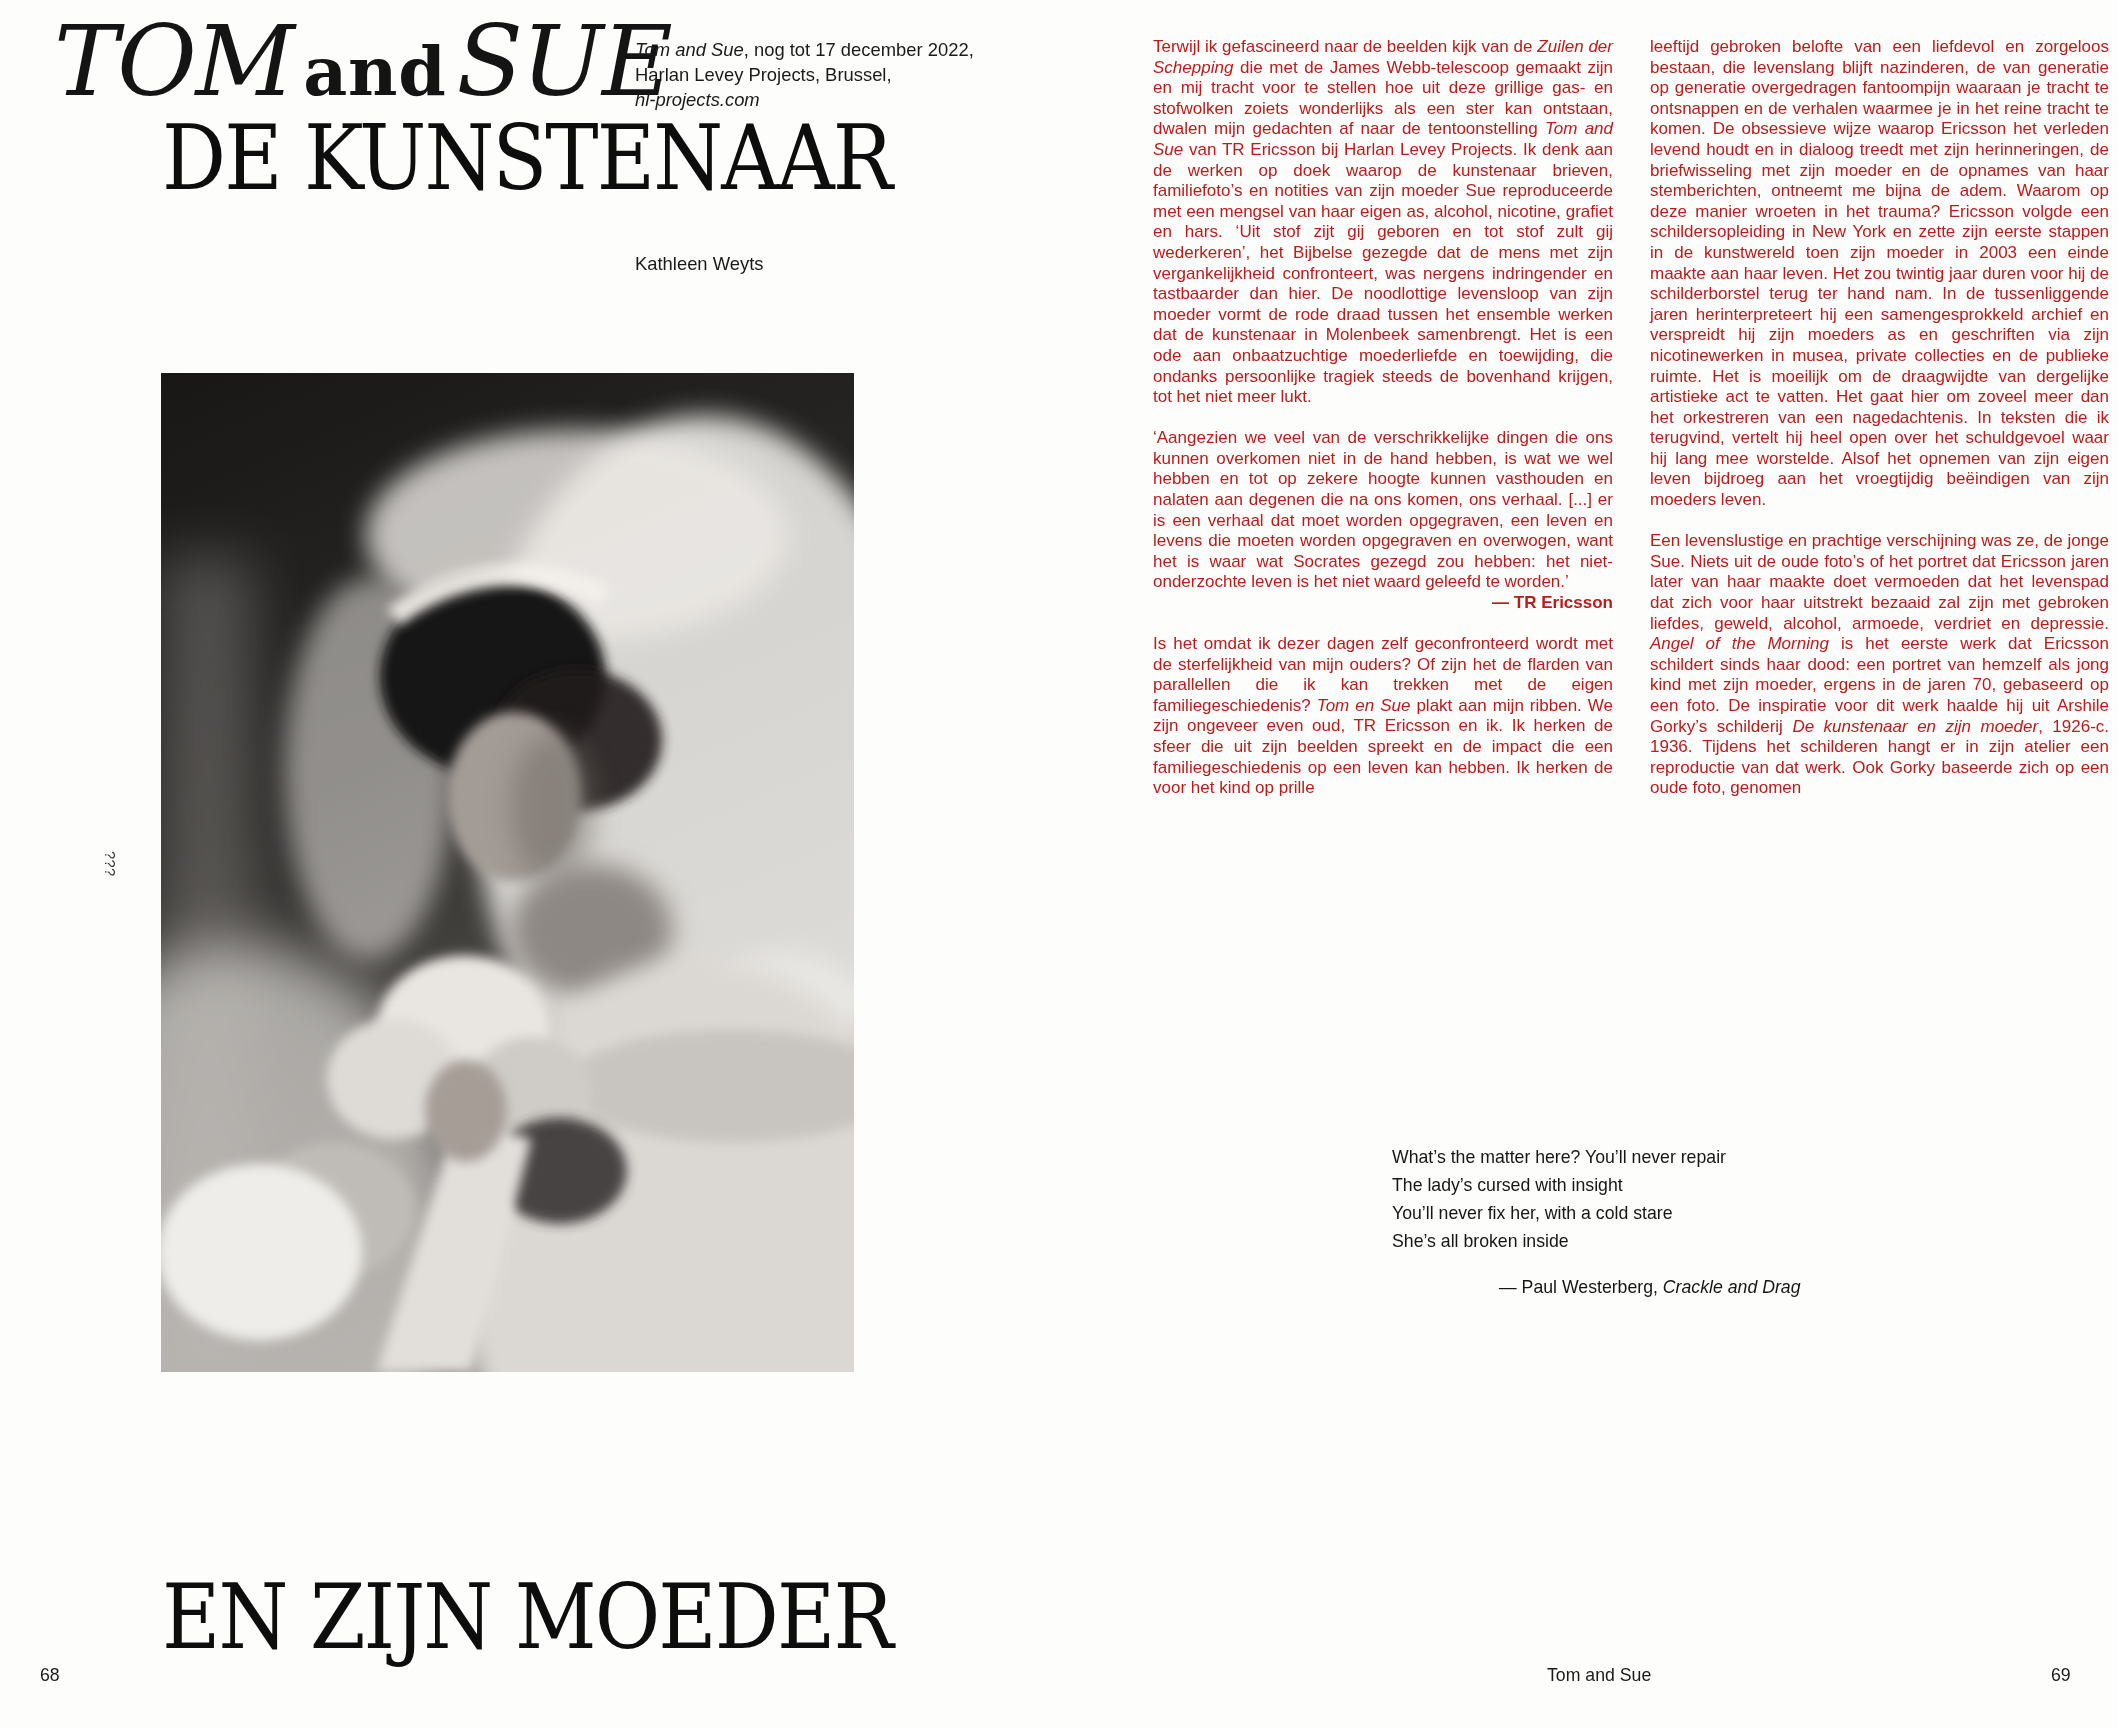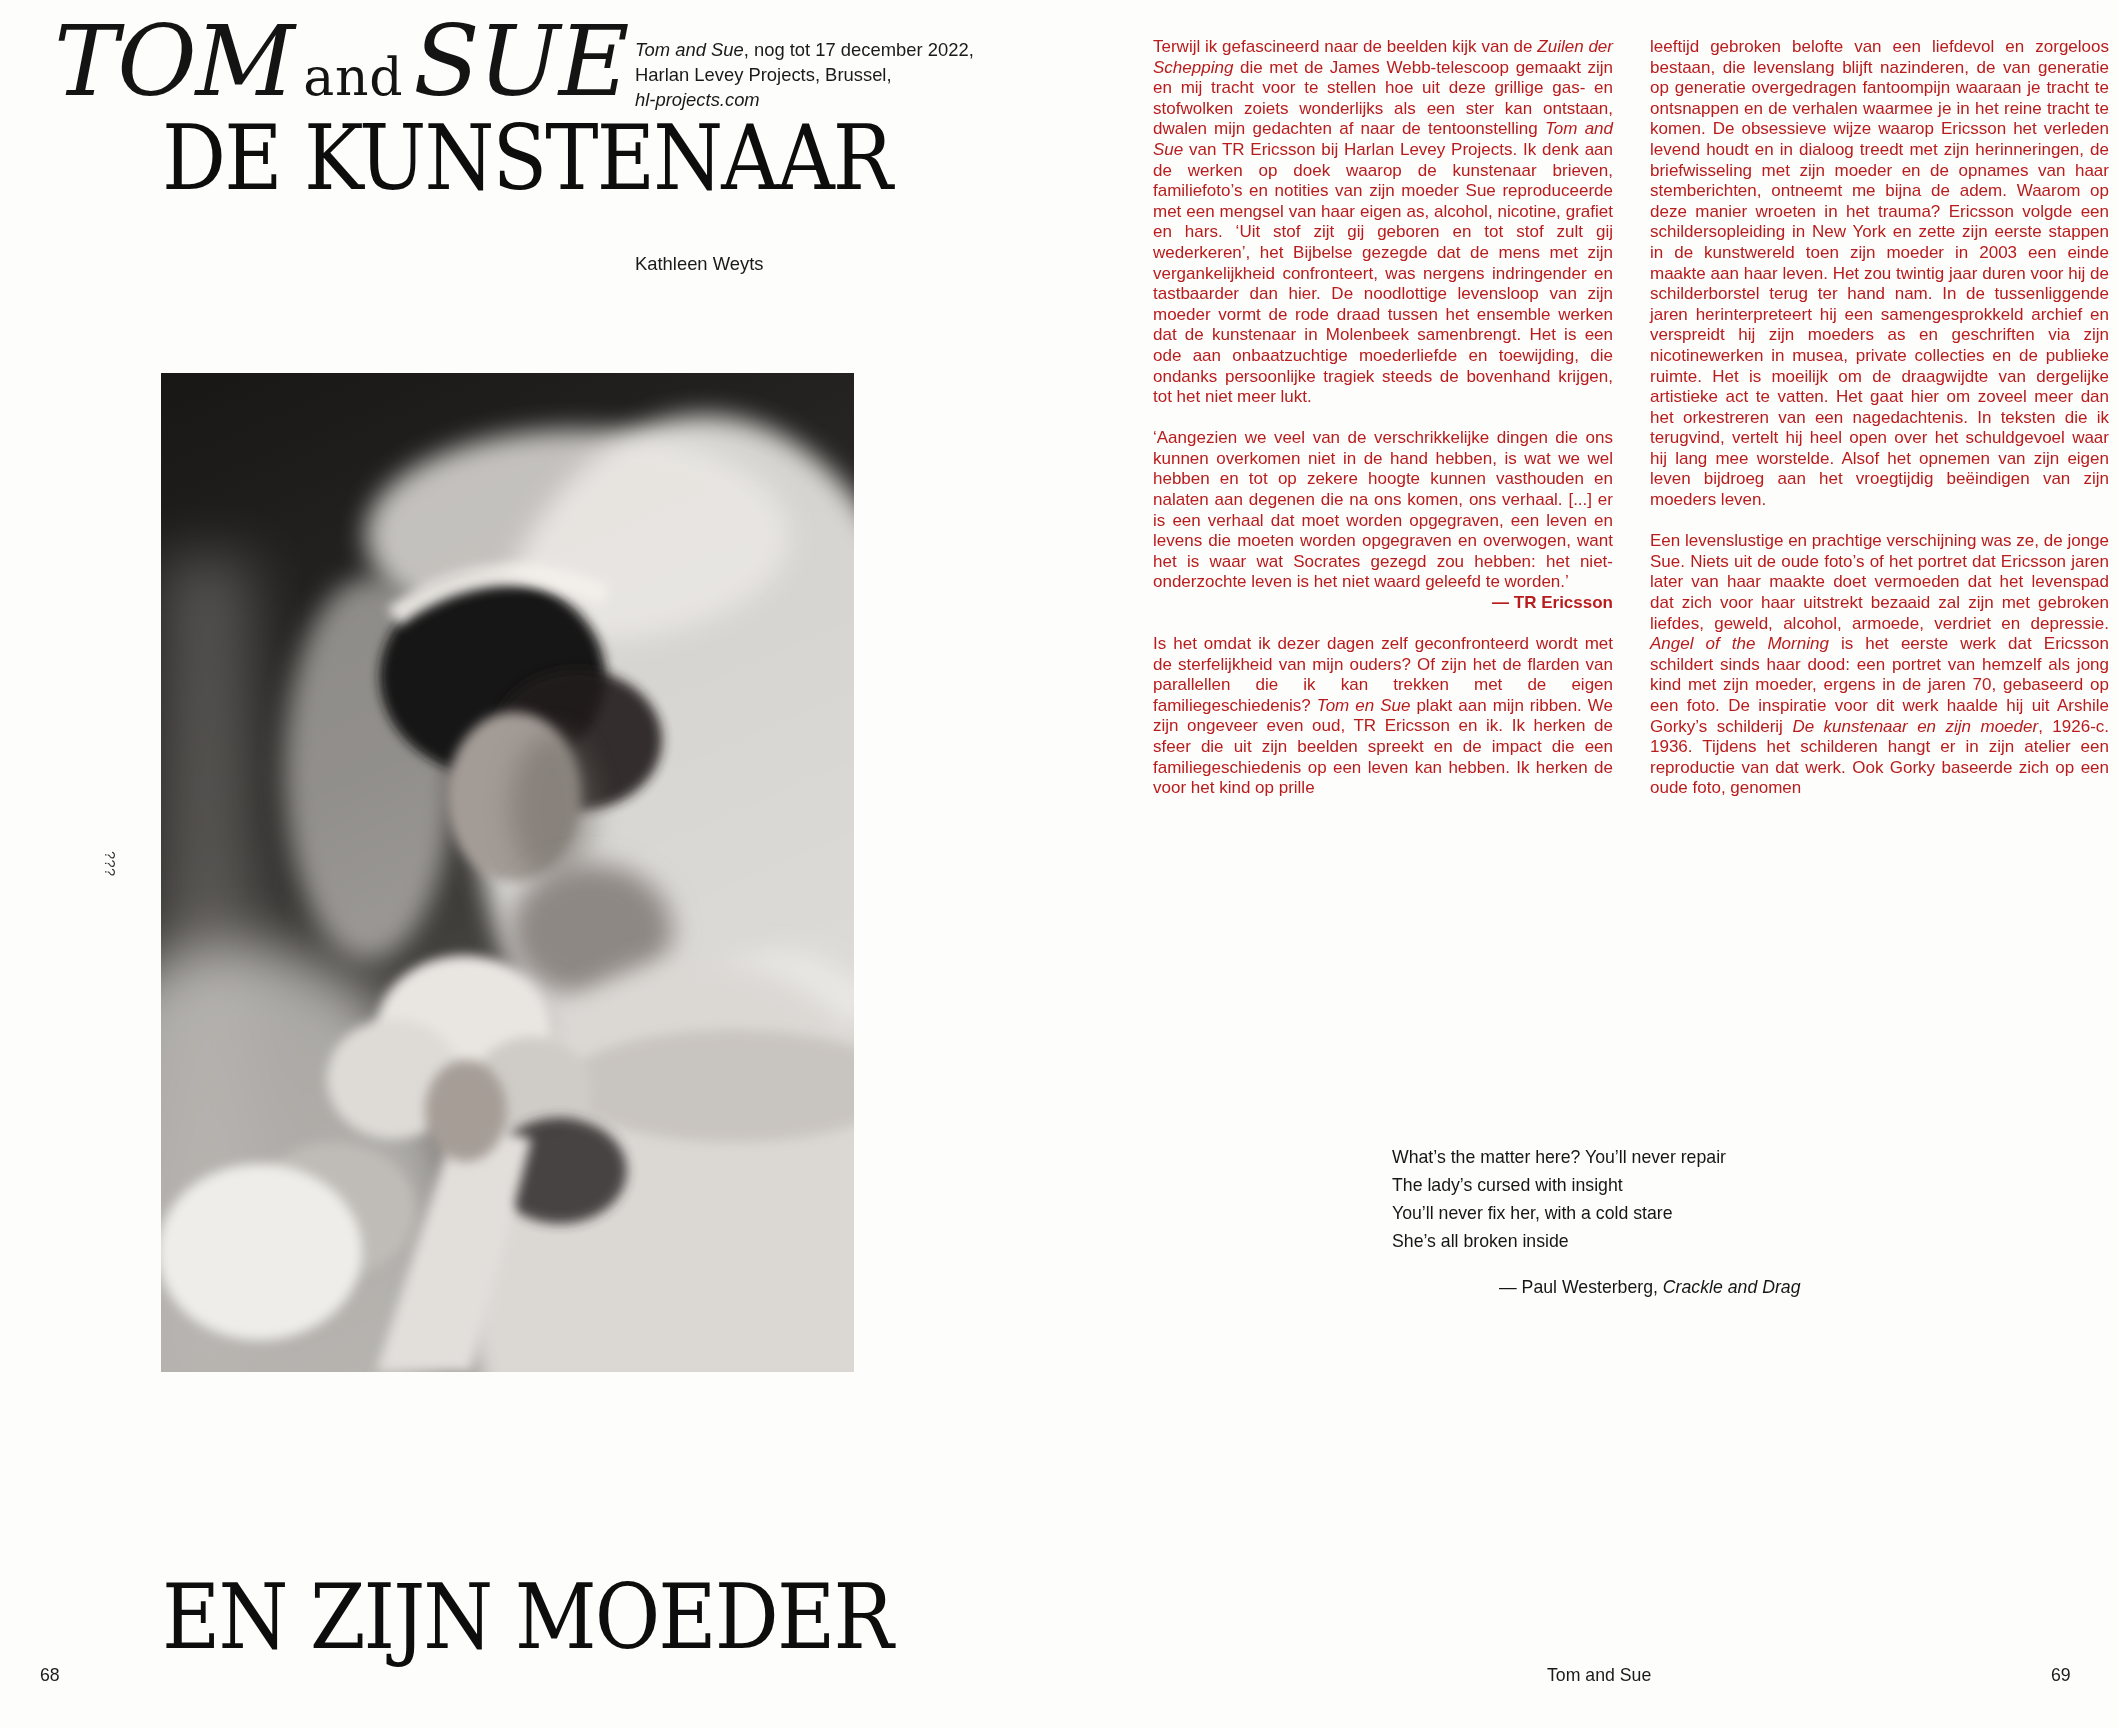--- a/index.html
+++ b/index.html
@@ -6,21 +6,21 @@
   .spread{
     position:relative;width:2119px;height:1728px;background:#fdfdfc;
     font-family:"Liberation Sans",sans-serif;color:#141414;overflow:hidden;
   }
   .abs{position:absolute;}
   .it{font-style:italic;}
 
   
   .masthead{left:54px;top:12.7px;white-space:nowrap;}
   .masthead .big{font-family:"DejaVu Serif",serif;font-style:italic;font-size:97px;line-height:1;letter-spacing:-1.4px;}
-  .masthead .small-and{font-family:"DejaVu Serif",serif;font-style:normal;font-size:52px;letter-spacing:0.7px;padding:0 10px;}
+  .masthead .small-and{font-family:"DejaVu Serif",serif;font-style:normal;font-size:68px;letter-spacing:0.7px;padding:0 10px;font-weight:bold;}
   .display-serif{
     font-family:"DejaVu Serif",serif;font-size:86px;line-height:1;letter-spacing:-2.1px;
     transform:scale(0.93,1.04);transform-origin:left top;white-space:nowrap;color:#0d0d0d;
   }
   .t-kunstenaar{left:162px;top:113px;}
   .t-moeder{left:162px;top:1572px;}
 
   
   .credit{left:635px;top:37px;font-size:18.4px;line-height:25px;color:#1a1a1a;}
   .author{left:635px;top:233px;font-size:18.4px;color:#1a1a1a;margin-top:20px;}

